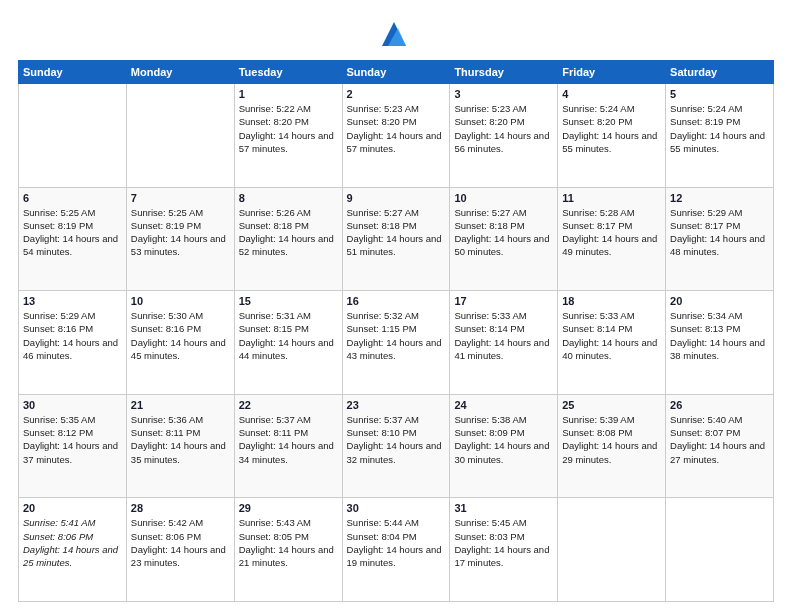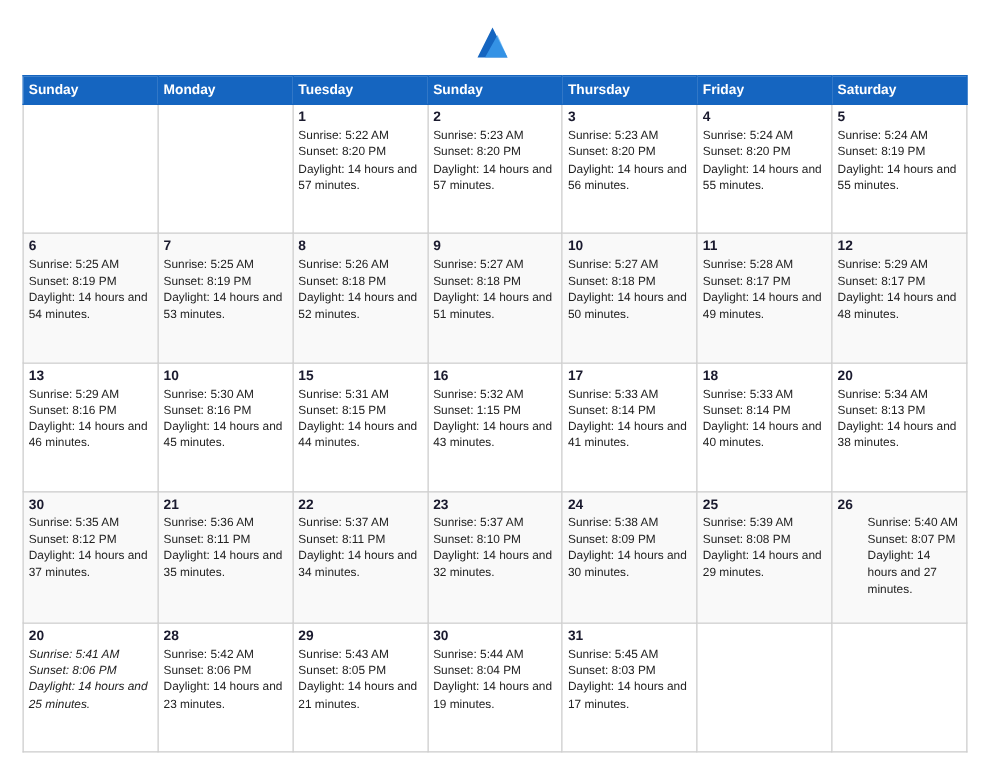--- a/index.html
+++ b/index.html
@@ -292,21 +292,21 @@
 Daylight: 14 hours and 30 minutes.</div>
           </td>
           <td>
             <span class="day-num">25</span>
             <div class="day-info" style="white-space: pre-line;">Sunrise: 5:39 AM
 Sunset: 8:08 PM
 Daylight: 14 hours and 29 minutes.</div>
           </td>
           <td>
             <span class="day-num">26</span>
-            <div class="day-info" style="white-space: pre-line; margin-left: 24px;">Sunrise: 5:40 AM
+            <div class="day-info" style="white-space: pre-line;">Sunrise: 5:40 AM
 Sunset: 8:07 PM
 Daylight: 14 hours and 27 minutes.</div>
           </td>
         </tr>
         <tr>
           <td>
             <span class="day-num">20</span>
             <div class="day-info" style="white-space: pre-line; font-style: italic;">Sunrise: 5:41 AM
 Sunset: 8:06 PM
 Daylight: 14 hours and 25 minutes.</div>

